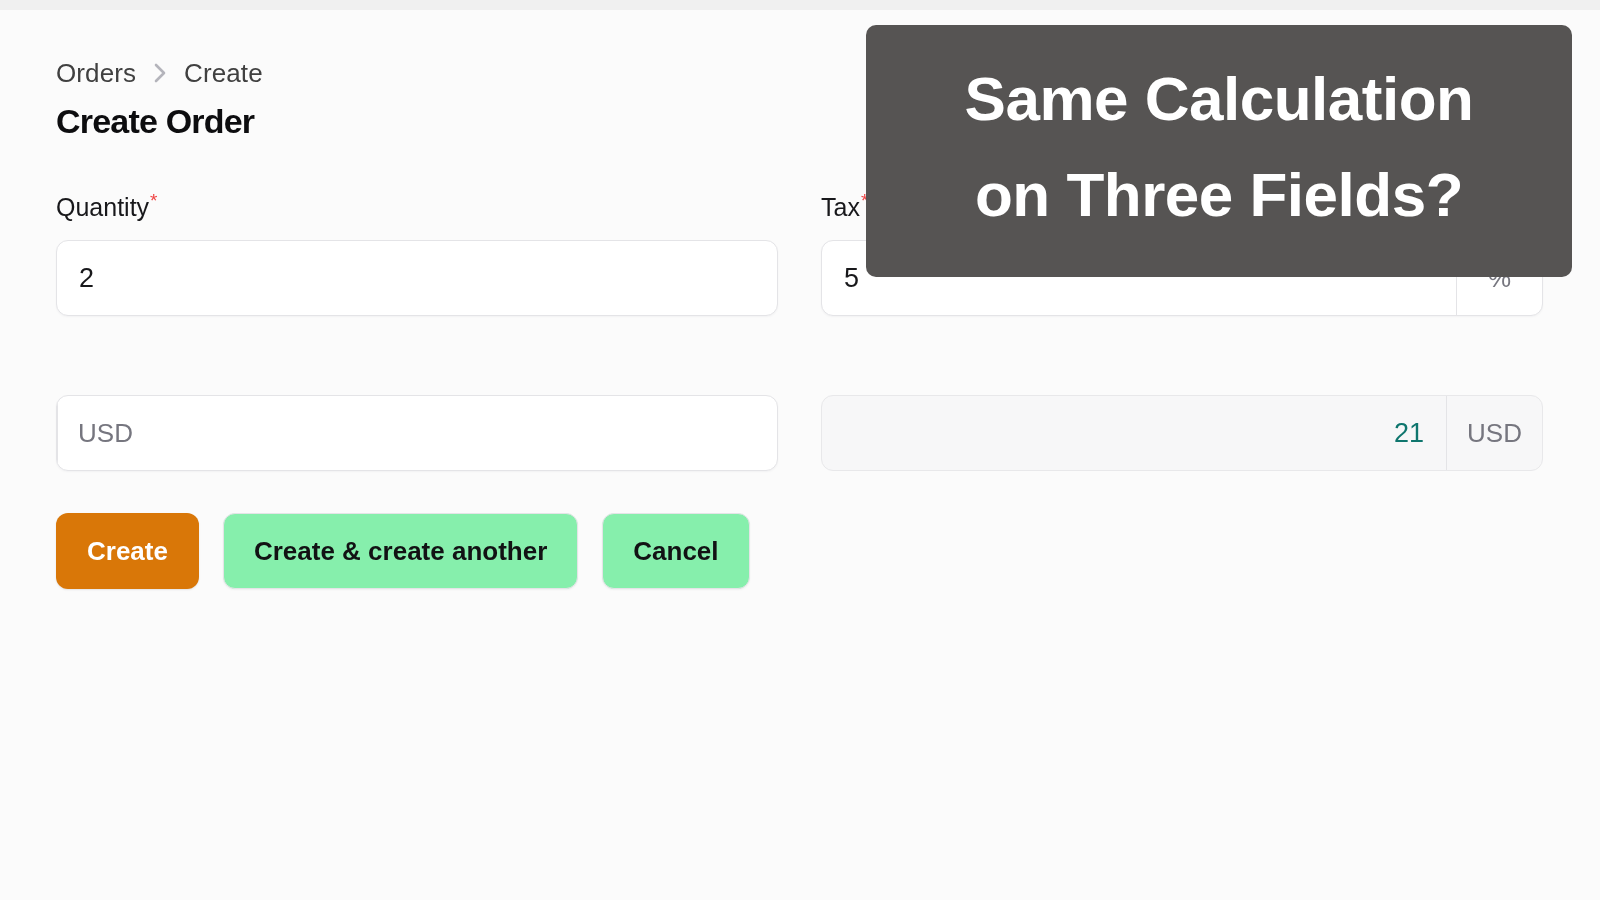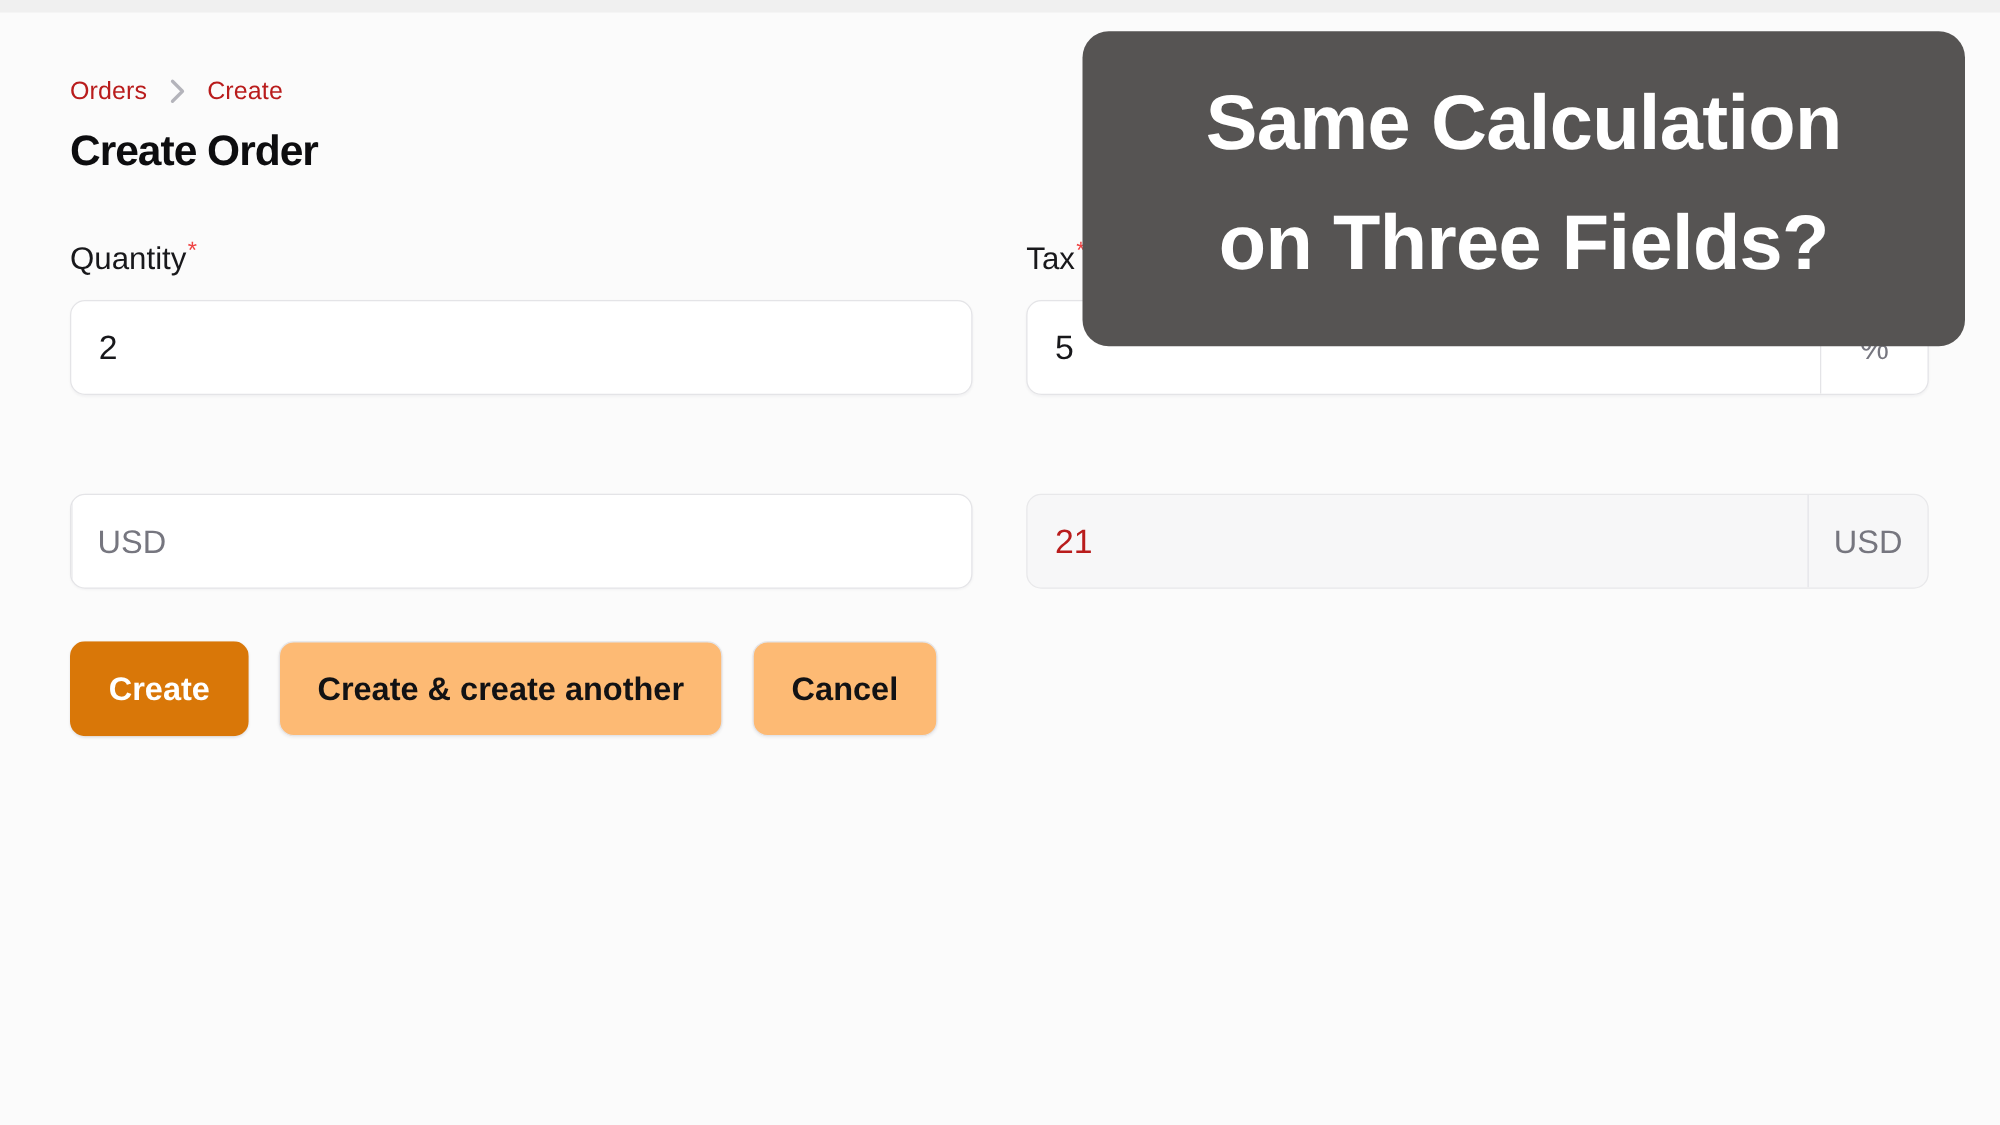--- a/index.html
+++ b/index.html
@@ -37,22 +37,22 @@
 
   
   .breadcrumb {
     display: flex;
     align-items: center;
     gap: 14px;
     height: 34px;
     margin-bottom: 12px;
   }
   .crumb {
-    font-size: 20px;
-    color: #b91c1c;
+    font-size: 26px;
+    color: #404040;
     letter-spacing: 0.1px;
     line-height: 1;
   }
   .crumb-link { cursor: pointer; }
   .crumb-sep {
     display: inline-flex;
     align-items: center;
     justify-content: center;
     width: 20px;
     height: 26px;
@@ -122,21 +122,21 @@
     align-items: center;
     padding: 0 22px;
     font-size: 27px;
     color: #18181b;
     background: transparent;
     border: none;
     outline: none;
     font-family: inherit;
     min-width: 0;
   }
-  .input-wrap.disabled .input-box { color: #b91c1c; }
+  .input-wrap.disabled .input-box { color: #0f766e; text-align: right; }
 
   .suffix {
     flex: 0 0 auto;
     display: flex;
     align-items: center;
     justify-content: center;
     min-width: 96px;
     padding: 0 20px;
     font-size: 26px;
     color: #76767f;
@@ -167,35 +167,35 @@
     cursor: pointer;
     white-space: nowrap;
     border: 1px solid transparent;
   }
   .btn-primary {
     background: #d97708;
     color: #ffffff;
     box-shadow: 0 1px 2px rgba(16,24,40,0.10);
   }
   .btn-secondary {
-    background: #fdba74;
+    background: #86efac;
     color: #121214;
     border-color: #e4e4e7;
     box-shadow: 0 1px 2px rgba(16,24,40,0.05);
   }
 
   
   .callout {
     position: absolute;
     top: 25px;
     left: 866px;
     width: 706px;
     padding: 26px 44px 34px 44px;
     background: #565453;
-    border-radius: 21px;
+    border-radius: 10px;
     text-align: center;
     color: #ffffff;
     font-size: 62px;
     font-weight: 700;
     line-height: 1.55;
     letter-spacing: -0.5px;
   }
 </style>
 </head>
 <body>

